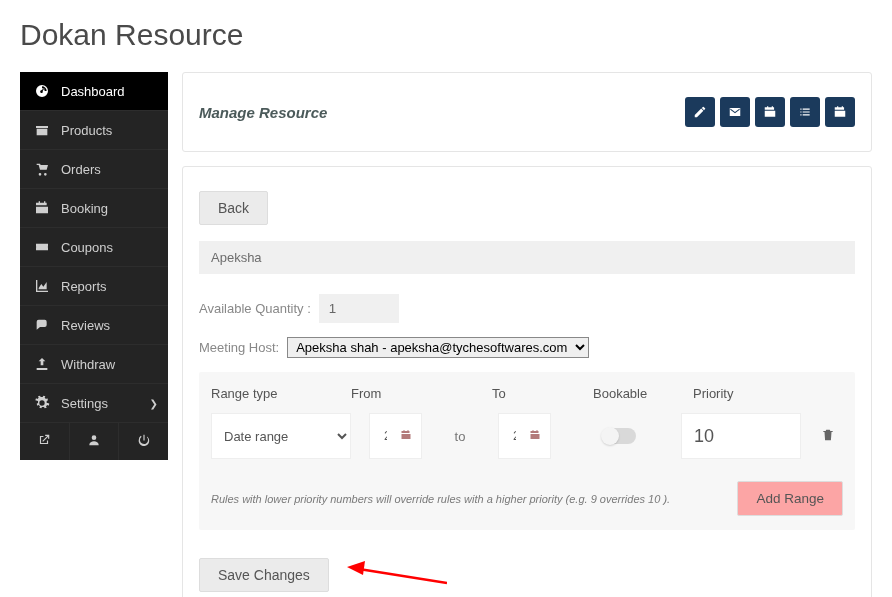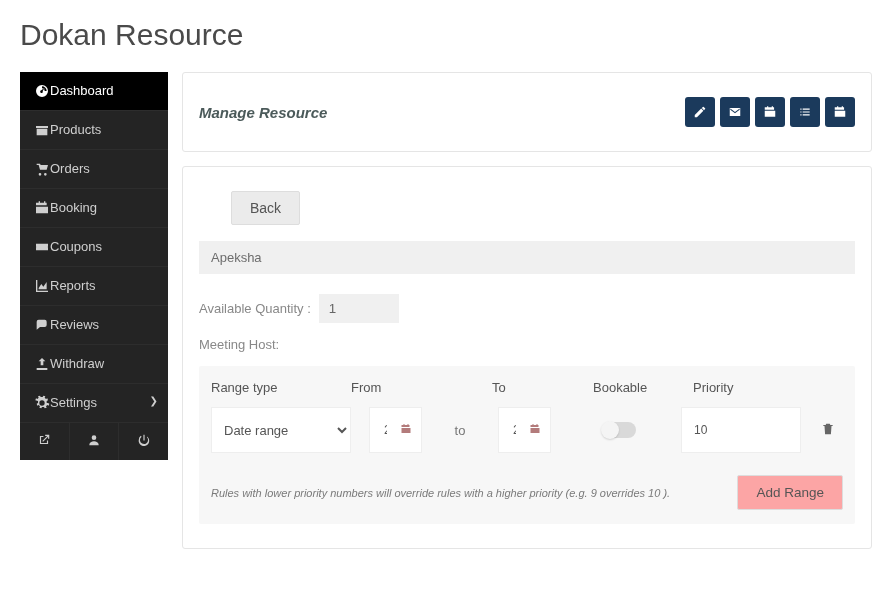--- a/index.html
+++ b/index.html
@@ -1,55 +1,55 @@
 <!DOCTYPE html>
 <html><head>
 <meta charset="utf-8">
 <style>
   * { box-sizing: border-box; margin: 0; padding: 0; }
   body { font-family: "Helvetica Neue", Helvetica, Arial, sans-serif; background: #fff; color: #333; font-size: 14px; }
   .page-title { font-size: 30px; font-weight: 300; color: #4a4a4a; padding: 18px 20px 20px 20px; }
   .wrap { display: flex; align-items: flex-start; padding: 0 20px 20px 20px; gap: 14px; }
   .sidebar { width: 148px; background: #242424; flex-shrink: 0; }
-  .nav-item { display: flex; padding: 11px 14px; color: #cfcfcf; cursor: pointer; font-size: 13px; border-bottom: 1px solid #2d2d2d; position: relative; }
+  .nav-item { display: flex; align-items: center; gap: 11px; padding: 11px 14px; color: #cfcfcf; cursor: pointer; font-size: 13px; border-bottom: 1px solid #2d2d2d; position: relative; }
   .nav-item.active { background: #000; color: #fff; }
   .nav-item .icon { width: 16px; height: 16px; display: inline-flex; align-items: center; justify-content: center; }
   .nav-item .chev { position: absolute; right: 10px; font-size: 10px; color: #cfcfcf; }
   .icon svg { width: 16px; height: 16px; fill: currentColor; }
   .sidebar-toolbar { display: flex; }
   .sidebar-toolbar .tb-btn { flex: 1; color: #cfcfcf; text-align: center; padding: 10px 0; cursor: pointer; border-right: 1px solid #2d2d2d; }
   .sidebar-toolbar .tb-btn:last-child { border-right: none; }
   .sidebar-toolbar .tb-btn svg { width: 14px; height: 14px; fill: currentColor; }
 
   .main { flex: 1; }
   .panel { border: 1px solid #e5e5e5; border-radius: 3px; margin-bottom: 14px; padding: 24px 16px; background: #fff; }
   .panel-header { display: flex; align-items: center; justify-content: space-between; }
   .panel-header h3 { font-size: 15px; font-style: italic; font-weight: 600; color: #4b5a5a; }
   .hdr-icons { display: flex; gap: 5px; }
   .hdr-icons .hi { width: 30px; height: 30px; background: #1b3a5c; border-radius: 3px; display: flex; align-items: center; justify-content: center; color: #fff; cursor: pointer; }
   .hdr-icons .hi svg { width: 14px; height: 14px; fill: currentColor; }
 
-  .btn { display: inline-block; background: #ebebeb; border: 1px solid #ddd; padding: 8px 18px; font-size: 14px; color: #555; cursor: pointer; border-radius: 2px; margin-left: 32px; }
+  .btn { display: inline-block; background: #ebebeb; border: 1px solid #ddd; padding: 8px 18px; font-size: 14px; color: #555; cursor: pointer; border-radius: 2px; }
   .name-bar { background: #f0f0f0; padding: 9px 12px; color: #6d6d6d; margin: 16px 0 20px 0; font-size: 13px; }
   .field-row { display: flex; align-items: center; gap: 8px; margin-bottom: 14px; color: #888; font-size: 13px; }
   .field-row input.qty { width: 80px; padding: 7px 10px; border: none; background: #f0f0f0; color: #666; text-align: left; }
   .field-row select.host { border: 1px solid #888; padding: 1px 4px; background: #efefef; font-size: 13px; min-width: 270px; }
 
   .avail-table { width: 100%; background: #f7f7f7; border-radius: 2px; margin-top: 10px; overflow: hidden; }
   .th-row { display: grid; grid-template-columns: 140px 1fr 40px 1fr 100px 120px 30px; gap: 0; padding: 14px 12px 12px 12px; color: #555; font-size: 13px; }
   .th-row > div { text-align: left; }
   .td-row { display: grid; grid-template-columns: 140px 1fr 40px 1fr 100px 120px 30px; gap: 12px; padding: 0 12px 8px 12px; align-items: center; }
   .td-row select.range-type { width: 100%; height: 46px; border: 1px solid #eee; background: #fff; padding: 0 8px; font-size: 13px; color: #555; }
   .date-cell { position: relative; padding: 0 6px; }
   .date-cell input { width: 100%; height: 46px; border: 1px solid #eee; background: #fff; padding: 8px 34px 8px 14px; font-size: 12.5px; color: #555; }
   .date-cell .cal-ic { position: absolute; right: 16px; top: 50%; transform: translateY(-50%); color: #a88; }
   .to-cell { text-align: center; color: #777; font-size: 13px; }
   .toggle { width: 34px; height: 16px; background: #d9d9d9; border-radius: 10px; margin: 0 auto; position: relative; cursor: pointer; }
   .toggle::after { content: ""; width: 18px; height: 18px; background: #f4f4f4; border-radius: 50%; position: absolute; top: -1px; left: -1px; box-shadow: 0 1px 2px rgba(0,0,0,.15); }
-  .prio input { width: 100%; height: 46px; border: 1px solid #eee; background: #fff; padding: 8px 12px; font-size: 12px; color: #555; }
+  .prio input { width: 100%; height: 46px; border: 1px solid #eee; background: #fff; padding: 8px 12px; font-size: 18px; color: #555; }
   .del-cell { text-align: center; color: #777; cursor: pointer; }
   .del-cell svg { width: 14px; height: 14px; fill: #666; }
 
   .foot-row { display: flex; align-items: center; justify-content: space-between; padding: 14px 12px; }
   .rules-note { font-size: 11px; color: #7a7a7a; font-style: italic; }
   .add-range-btn { background: #fca5a5; border: 1px solid #ddd; padding: 9px 18px; font-size: 13.5px; color: #555; cursor: pointer; border-radius: 2px; }
 
   .save-row { margin-top: 28px; display: flex; align-items: center; gap: 18px; }
   .arrow-svg { display: block; }
 </style>
@@ -186,20 +186,23 @@
 
       <div class="name-bar">Apeksha</div>
 
       <div class="field-row">
         <span>Available Quantity :</span>
         <input class="qty" value="1" style="">
       </div>
 
       <div class="field-row">
         <span>Meeting Host:</span>
+        <select class="host">
+          <option selected="">Apeksha shah - apeksha@tychesoftwares.com</option>
+        </select>
       </div>
 
       <div class="avail-table">
         <div class="th-row">
           <div>Range type</div>
           <div>From</div>
           <div></div>
           <div>To</div>
           <div>Bookable</div>
           <div>Priority</div>
@@ -235,15 +238,22 @@
                 <path d="M6 7h12l-1 14H7L6 7zm3-4h6l1 2h4v2H4V5h4l1-2z"></path>
               </svg>
           </div>
         </div>
         <div class="foot-row">
           <span class="rules-note">Rules with lower priority numbers will override rules with a higher priority (e.g. 9 overrides 10 ).</span>
           <button class="add-range-btn">Add Range</button>
         </div>
       </div>
 
+      <div class="save-row">
+        <button class="btn">Save Changes</button>
+        <svg class="arrow-svg" width="100" height="28" viewBox="0 0 100 28">
+          <line x1="100" y1="22" x2="12" y2="8" stroke="#ff0000" stroke-width="2.5"></line>
+          <polygon points="0,6 18,0 16,14" fill="#ff0000"></polygon>
+        </svg>
+      </div>
     </div>
   </div>
 </div>
 
 </body></html>

